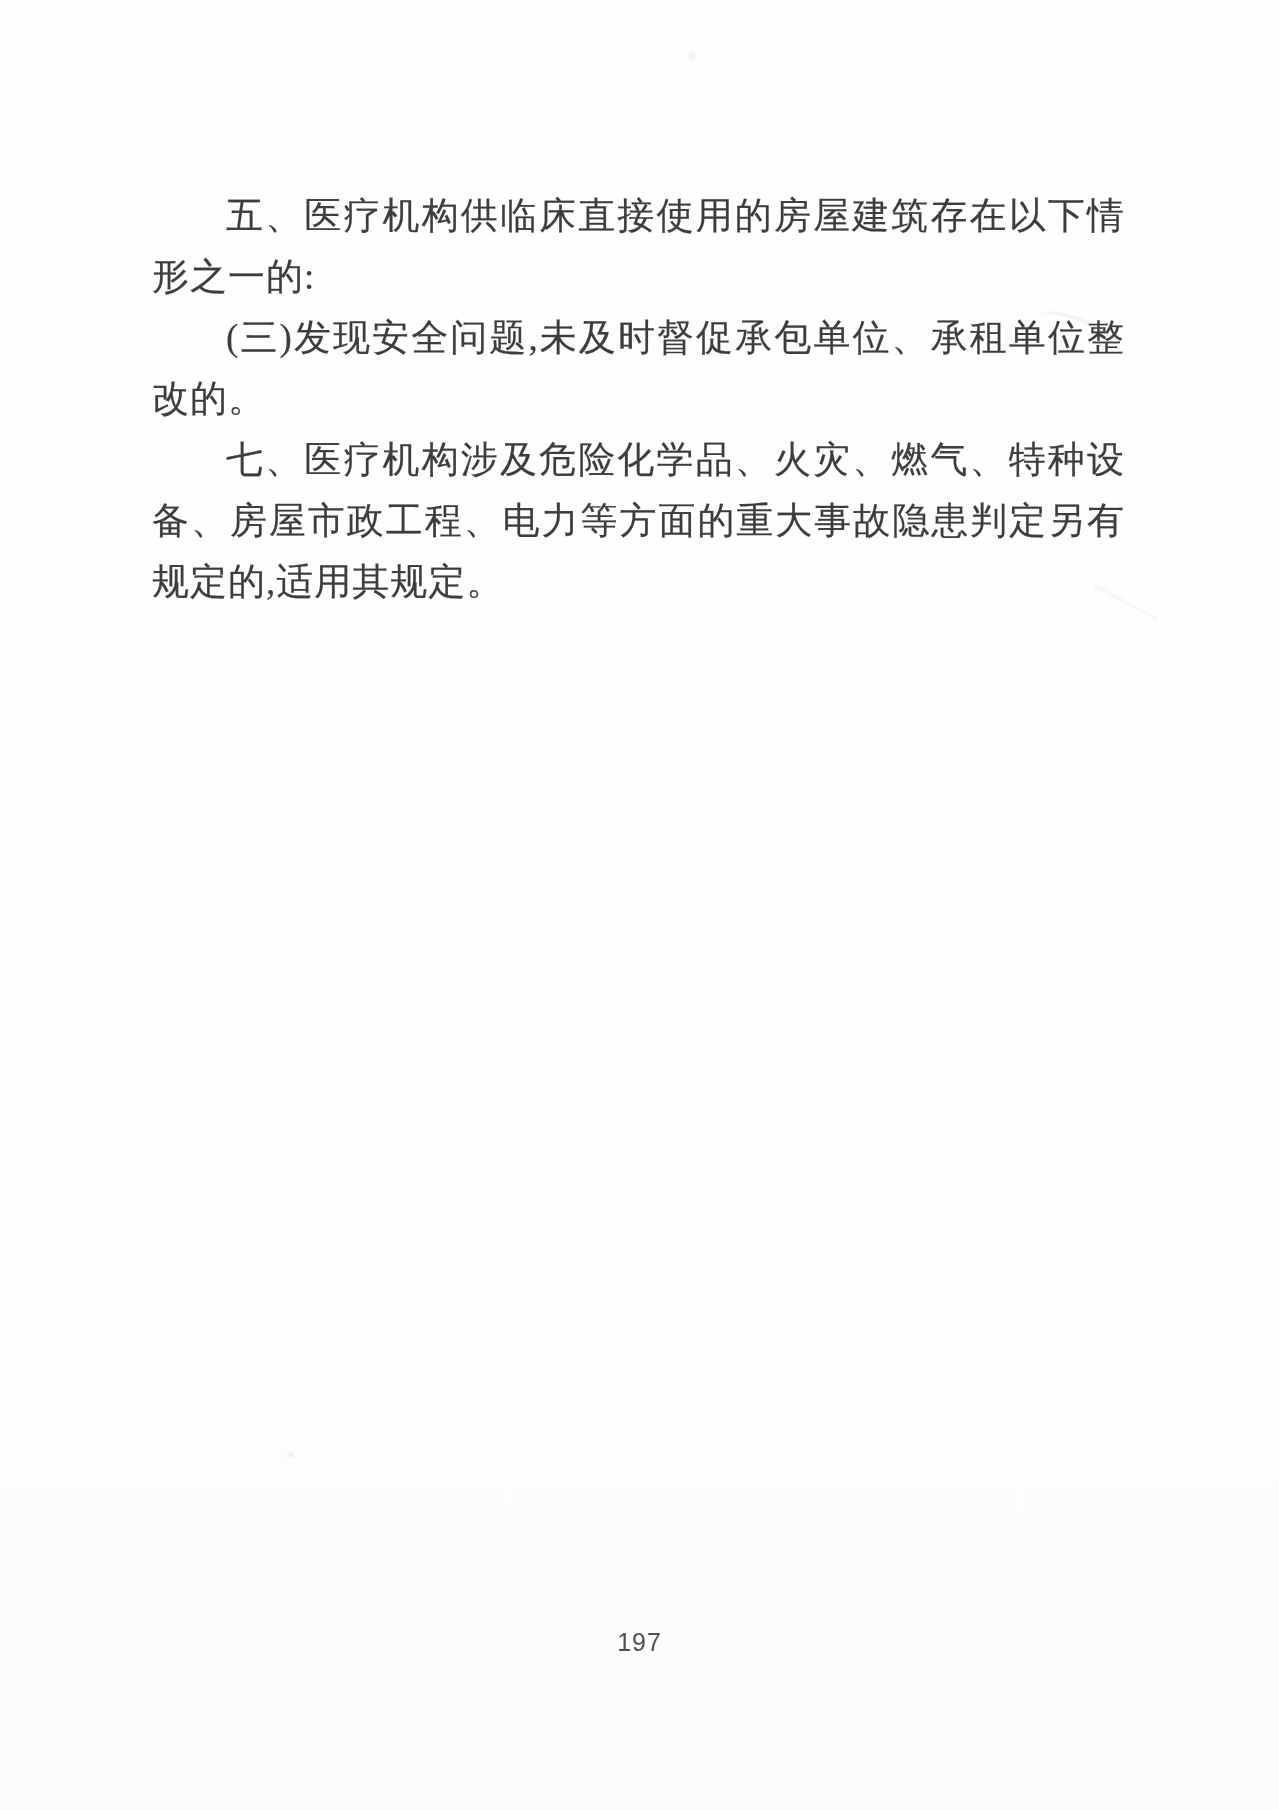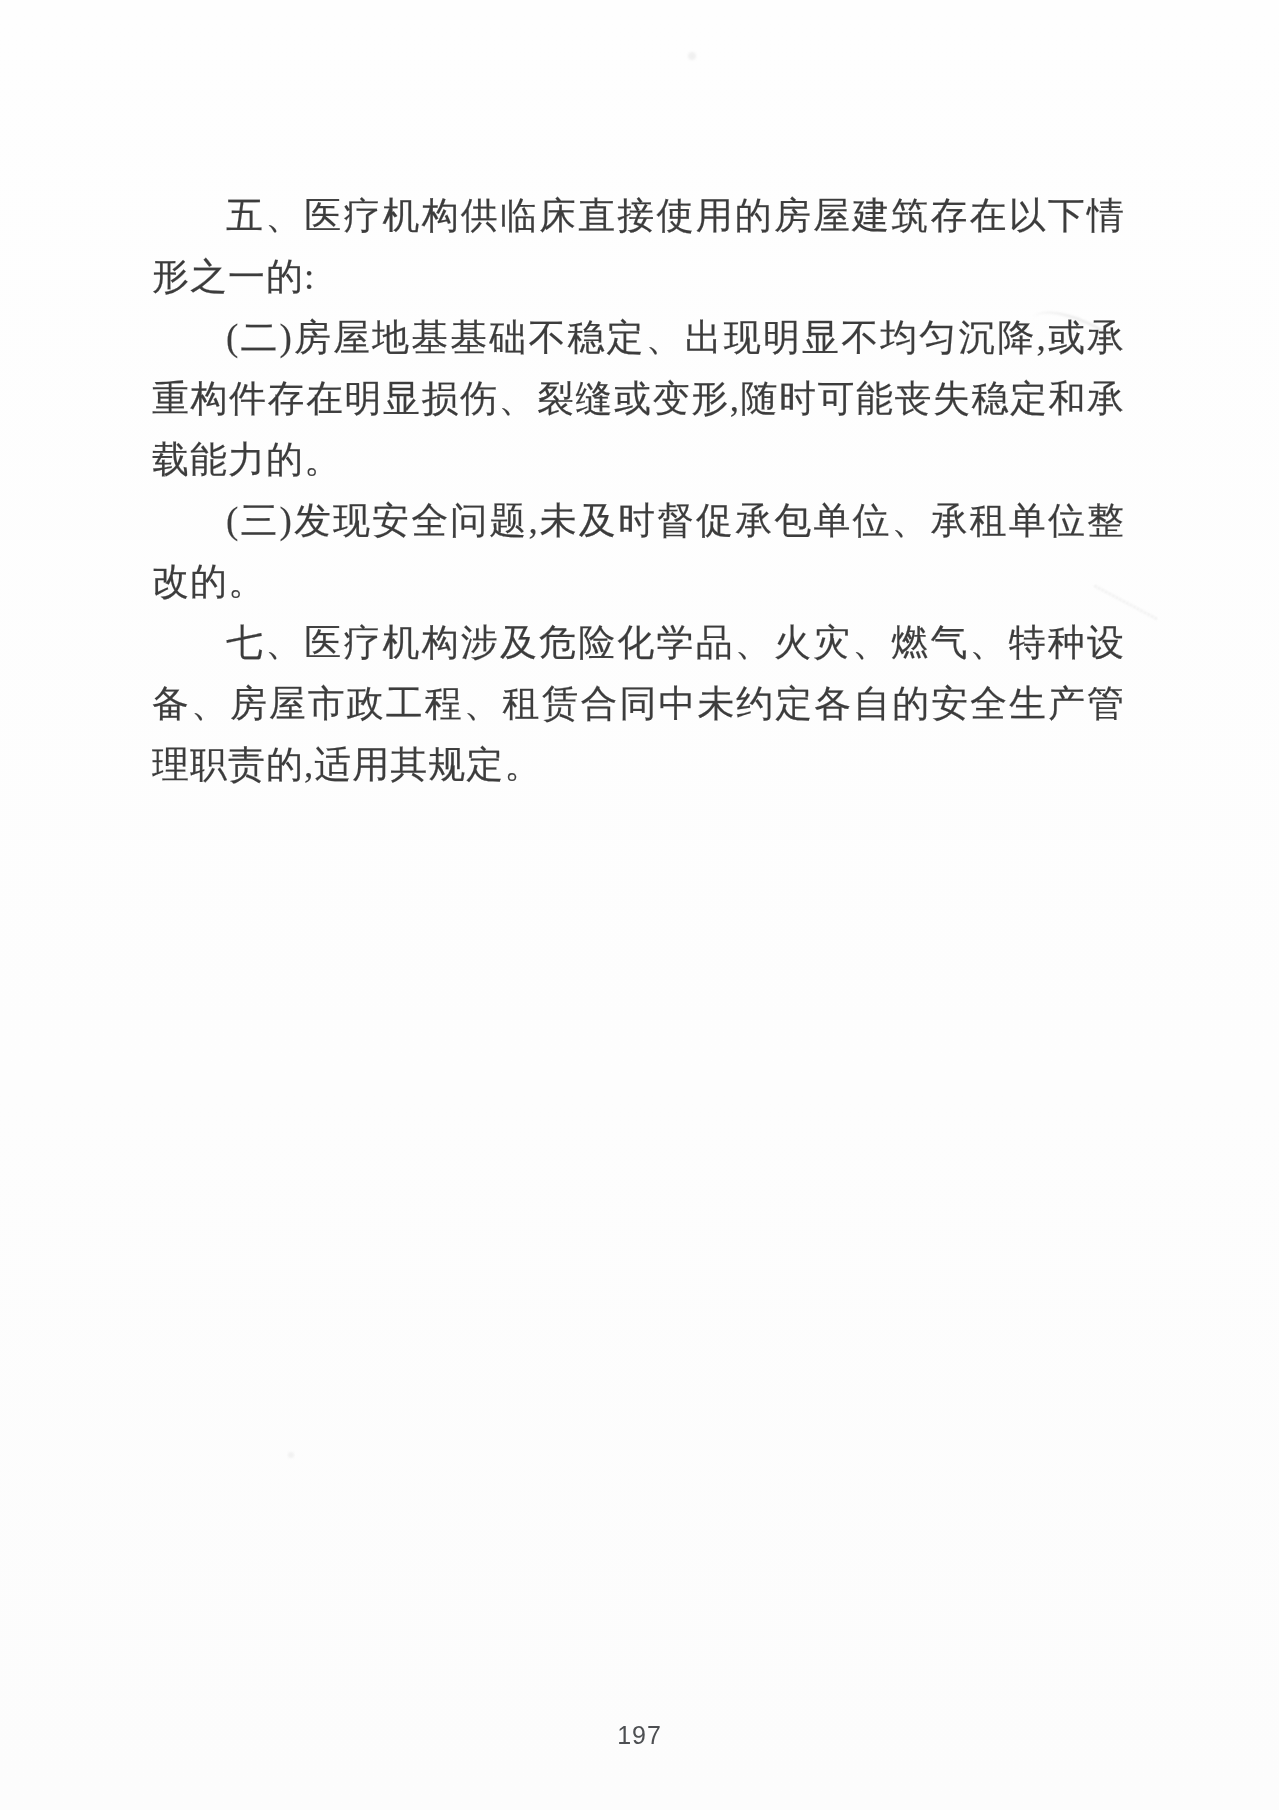--- a/index.html
+++ b/index.html
@@ -36,21 +36,21 @@
     text-indent: 2em;
     margin: 0;
     font-weight: normal;
     
     -webkit-text-stroke: 0.2px #5a5a5a;
   }
 
   .page-number {
     position: absolute;
     left: 0;
-    top: 1721px;
+    top: 1628px;
     width: 1279px;
     text-align: center;
     font-family: "Liberation Sans", "DejaVu Sans", sans-serif;
     font-size: 25px;
     color: #4d4f52;
     letter-spacing: 1px;
   }
 
   
   .artifact {
@@ -83,23 +83,22 @@
     filter: blur(1px);
   }
 </style>
 </head>
 <body>
 
 <div class="page">
 
   <div class="text-block">
     <p>五、医疗机构供临床直接使用的房屋建筑存在以下情形之一的:</p>
-    <p>(二)房屋地基基础不稳定、出现明显不均匀沉降,或承重构件存在明显损伤、裂缝或变形,随时可能丧失稳定和承载能力的。</p>
     <p>(三)发现安全问题,未及时督促承包单位、承租单位整改的。</p>
-    <p>七、医疗机构涉及危险化学品、火灾、燃气、特种设备、房屋市政工程、租赁合同中未约定各自的安全生产管理职责的,适用其规定。</p>
+    <p>七、医疗机构涉及危险化学品、火灾、燃气、特种设备、房屋市政工程、电力等方面的重大事故隐患判定另有规定的,适用其规定。</p>
   </div>
 
   <div class="artifact artifact-1"></div>
   <div class="artifact artifact-2"></div>
   <div class="artifact artifact-3"></div>
   <div class="artifact artifact-4"></div>
 
   <div class="page-number">197</div>
 
 </div>

